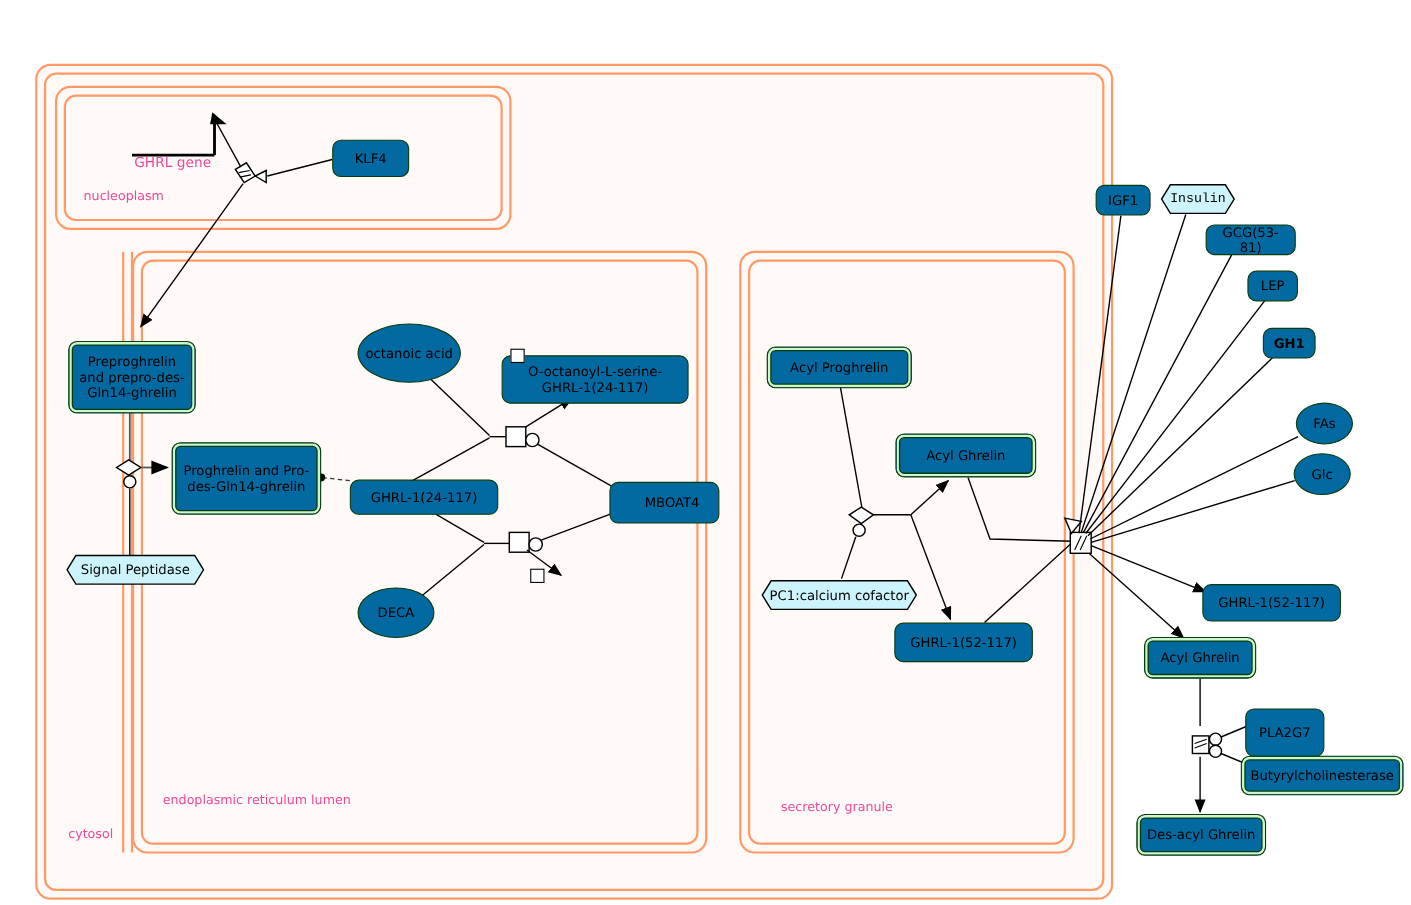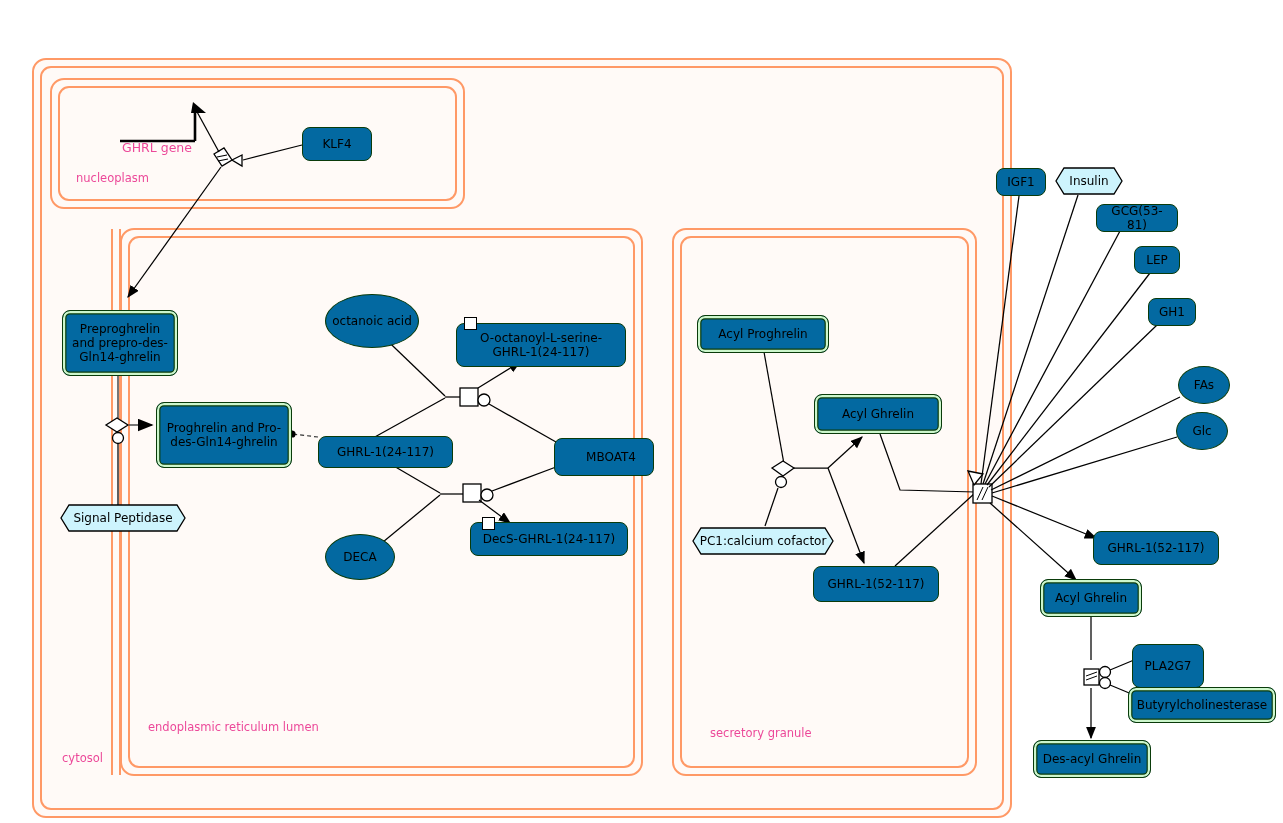--- a/index.html
+++ b/index.html
@@ -176,50 +176,49 @@
 
   <div class="node" style="left:456px;top:323px;width:170px;height:44px;">O-octanoyl-L-serine-GHRL-1(24-117)</div>
   <div class="badge" style="left:464px;top:317px;"></div>
 
   <div class="node" style="left:318px;top:436px;width:135px;height:32px;">GHRL-1(24-117)</div>
 
   <div class="node" style="left:554px;top:438px;width:100px;height:38px;padding-left:20px;">MBOAT4</div>
 
   <div class="node ellipse" style="left:325px;top:534px;width:70px;height:46px;">DECA</div>
 
-  <div class="node" style="left:470px;top:522px;width:158px;height:34px;">DecS-GHRL-1(24-117)</div>
   <div class="badge" style="left:482px;top:517px;"></div>
 
   <div class="node cplx" style="left:697px;top:315px;width:132px;height:38px;">Acyl Proghrelin</div>
 
   <div class="octa-wrap" style="left:692px;top:527px;width:142px;height:28px;">
     <svg viewBox="0 0 142 28" width="142" height="28">
       <path d="M9,1 L133,1 L141,14 L133,27 L9,27 L1,14 z" fill="#cdf4fd" stroke="#000" stroke-width="1.3"></path>
     </svg>
     <div class="octa-txt">PC1:calcium cofactor</div>
   </div>
 
   <div class="node cplx" style="left:814px;top:394px;width:128px;height:40px;">Acyl Ghrelin</div>
 
   <div class="node" style="left:813px;top:566px;width:126px;height:36px;">GHRL-1(52-117)</div>
 
   <div class="node" style="left:996px;top:168px;width:50px;height:28px;">IGF1</div>
 
-  <div class="octa-wrap" style="left:1055px;top:167px;width:68px;height:28px;">
+  <div class="octa-wrap" style="left:1055px;top:167px;width:68px;height:28px;font-family:Liberation Mono, monospace;">
     <svg viewBox="0 0 68 28" width="68" height="28">
       <path d="M9,1 L59,1 L67,14 L59,27 L9,27 L1,14 z" fill="#cdf4fd" stroke="#000" stroke-width="1.3"></path>
     </svg>
     <div class="octa-txt">Insulin</div>
   </div>
 
   <div class="node" style="left:1096px;top:204px;width:82px;height:28px;">GCG(53-81)</div>
 
   <div class="node" style="left:1134px;top:246px;width:46px;height:28px;">LEP</div>
 
-  <div class="node" style="left:1148px;top:298px;width:48px;height:28px;">GH1</div>
+  <div class="node" style="left:1148px;top:298px;width:48px;height:28px;font-weight:bold;">GH1</div>
 
   <div class="node ellipse" style="left:1178px;top:366px;width:52px;height:38px;">FAs</div>
 
   <div class="node ellipse" style="left:1176px;top:412px;width:52px;height:38px;">Glc</div>
 
   <div class="node" style="left:1093px;top:531px;width:126px;height:34px;">GHRL-1(52-117)</div>
 
   <div class="node cplx" style="left:1040px;top:579px;width:102px;height:38px;">Acyl Ghrelin</div>
 
   <div class="node" style="left:1132px;top:644px;width:72px;height:44px;">PLA2G7</div>

